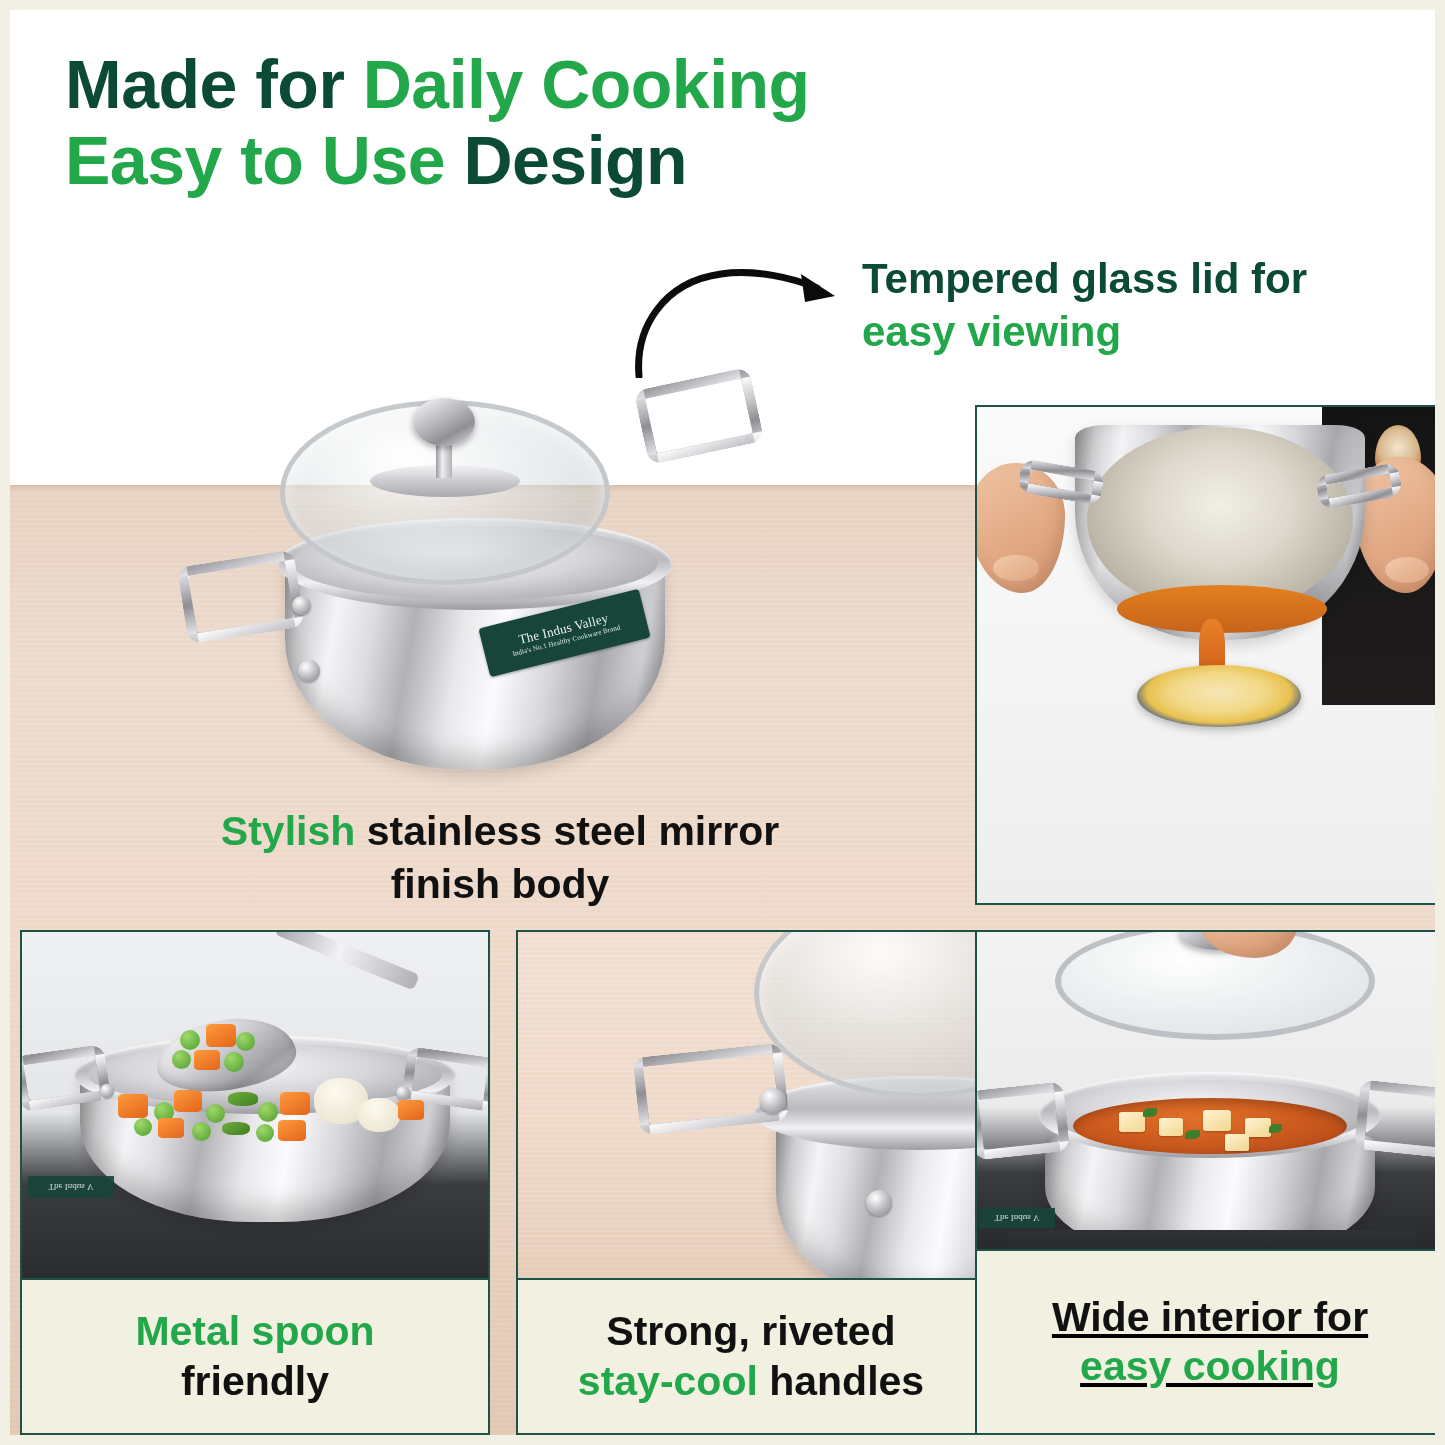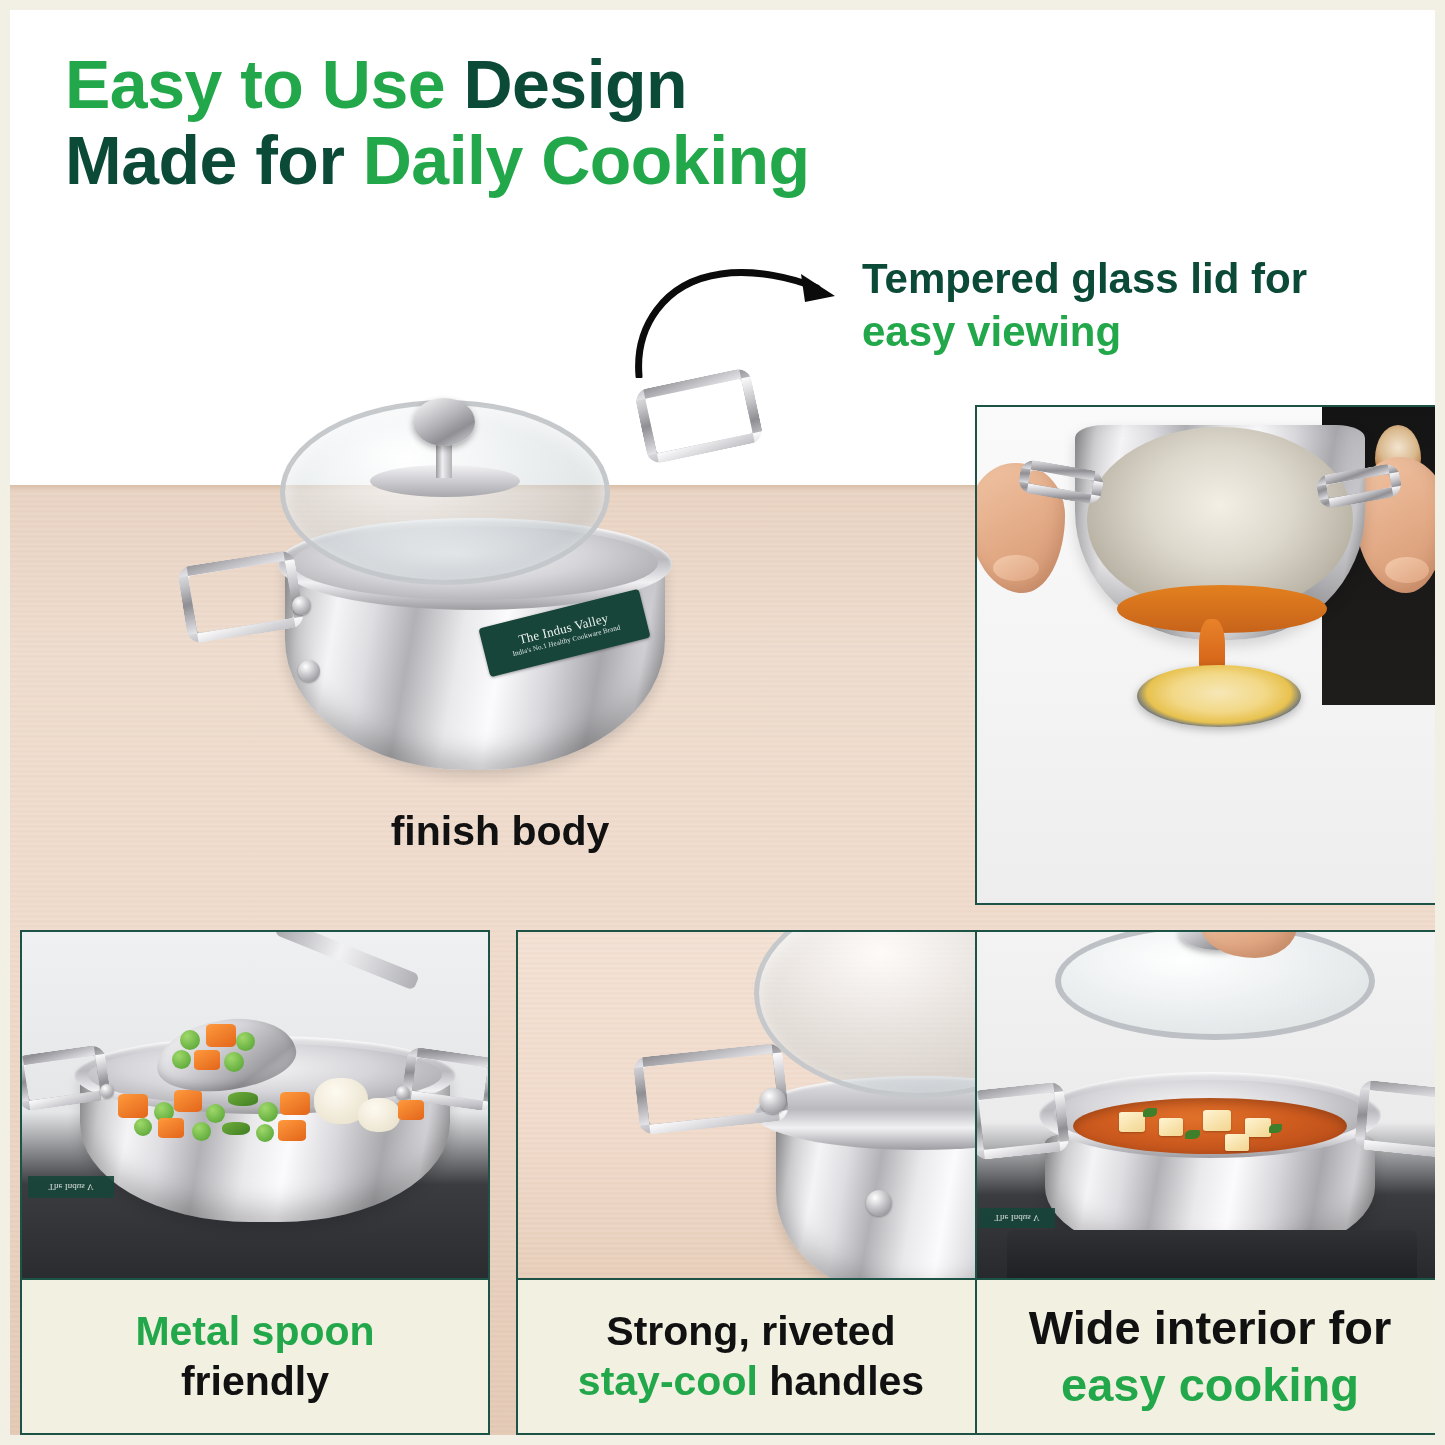--- a/index.html
+++ b/index.html
@@ -201,21 +201,21 @@
   .panel-caption .ln { display:block; white-space:nowrap; }
 
   
   #panel-pour  { left:965px; top:395px;  width:470px; height:500px; }
   #panel-pour  .panel-caption { height:130px; font-size:40px; }
   #panel-spoon { left:10px;  top:920px;  width:470px; height:505px; }
   #panel-spoon .panel-caption { height:155px; font-size:41px; }
   #panel-handle{ left:490px; top:920px;  width:470px; height:505px;margin-left:16px; }
   #panel-handle .panel-caption { height:155px; font-size:41px; }
   #panel-wide  { left:965px; top:920px;  width:470px; height:505px; }
-  #panel-wide  .panel-caption { height:155px; font-size:47px; }
+  #panel-wide  .panel-caption { height:184px; font-size:41px;text-decoration:underline; }
 
   
   .scene-pour {
     position:absolute; inset:0;
     background:linear-gradient(180deg,#fafafa 0%,#f4f4f4 55%,#ededed 100%);
   }
   .dark-cloth {
     position:absolute; right:0; top:0; width:26%; height:60%;
     background:linear-gradient(180deg,#141414,#1f1d1c);
   }
@@ -321,22 +321,22 @@
 </style>
 </head>
 <body>
 
 <div id="infographic">
  <div class="frame-inner">
 
   <div class="header">
 
     <div class="headline">
+      <span class="ln"><span class="g-dark">Made for</span><span class="g-bright"> Daily Cooking</span></span>
       <span class="ln"><span class="g-bright">Easy to Use</span><span class="g-dark"> Design</span></span>
-      <span class="ln"><span class="g-dark">Made for</span><span class="g-bright"> Daily Cooking</span></span>
     </div>
 
 
     <span class="callout-arrow">
       <svg width="230" height="120" viewBox="0 0 230 120">
         <path d="M14 118 C 10 70, 38 24, 96 16 C 130 11, 168 20, 192 30" fill="none" stroke="#0b0b0b" stroke-width="7" stroke-linecap="round"></path>
         <path d="M210 38 L176 16 L180 44 Z" fill="#0b0b0b"></path>
       </svg>
     </span>
 
@@ -366,20 +366,21 @@
     <div class="rivet" style="left:122px; top:226px; width:19px; height:19px;"></div>
     <div class="rivet" style="left:128px; top:290px; width:22px; height:22px;"></div>
 
     <div class="brand-sticker" style="left:312px; top:238px; width:165px; height:50px; transform:rotate(-14deg);">
       <span class="bs-main">The Indus Valley</span>
       <span class="bs-sub">India's No.1 Healthy Cookware Brand</span>
     </div>
   </div>
 
   <div class="hero-caption">
+    <span class="ln"><span class="g-bright">Stylish</span><span class="blk"> stainless steel mirror</span></span>
     <span class="ln blk">finish body</span>
   </div>
 
   <div class="panel" id="panel-pour">
     <div class="panel-photo">
       <div class="scene-pour"></div>
       <div class="dark-cloth"></div>
       <div class="cloth-motif" style="right:22px; top:18px; width:46px; height:56px;"></div>
       <div class="cloth-motif" style="right:16px; top:96px; width:40px; height:48px;"></div>
 

